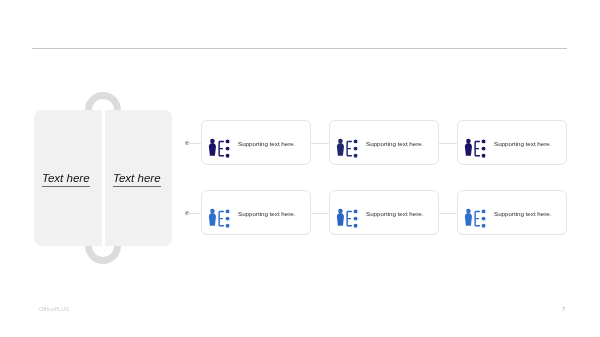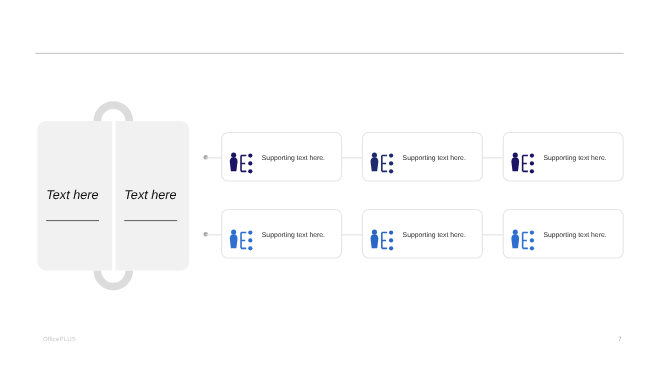--- a/index.html
+++ b/index.html
@@ -15,21 +15,21 @@
   .case{position:absolute;left:34px;top:110px;width:138px;height:136px;}
   .half{position:absolute;top:0;height:136px;background:#f1f1f1;}
   .half-l{left:0;width:67.5px;border-radius:8px 1px 1px 8px;}
   .half-r{left:70.5px;width:67.5px;border-radius:1px 8px 8px 1px;}
   .handle{position:absolute;left:50.6px;width:36.8px;height:36.8px;
           border:7.2px solid #dcdcdc;border-radius:50%;box-sizing:border-box;}
   .handle-top{top:-18.4px;clip-path:inset(0 0 50% 0);}
   .handle-bot{bottom:-18.4px;clip-path:inset(50% 0 0 0);}
   .tag{position:absolute;top:172px;font-style:italic;font-size:11.5px;color:#111;
        white-space:nowrap;line-height:12px;}
-  .tag u{text-decoration:none;border-bottom:1px solid #6a6a6a;padding-bottom:16px;}
+  .tag u{text-decoration:none;border-bottom:1px solid #6a6a6a;padding-bottom:2px;}
   .tag-l{left:42px;}
   .tag-r{left:113px;}
 
   
   .box{position:absolute;width:110px;height:45px;border:1px solid #e5e5e5;border-radius:6px;
        background:#fff;box-sizing:border-box;}
   .conn{position:absolute;height:1px;background:#e3e3e3;}
   .dot{position:absolute;width:4px;height:4px;border-radius:50%;background:#a8a8a8;}
   .ico{position:absolute;left:6.3px;top:15.8px;width:18.2px;height:15.8px;display:block;}
   .sup{position:absolute;left:36px;top:0;height:45px;display:flex;align-items:center;

